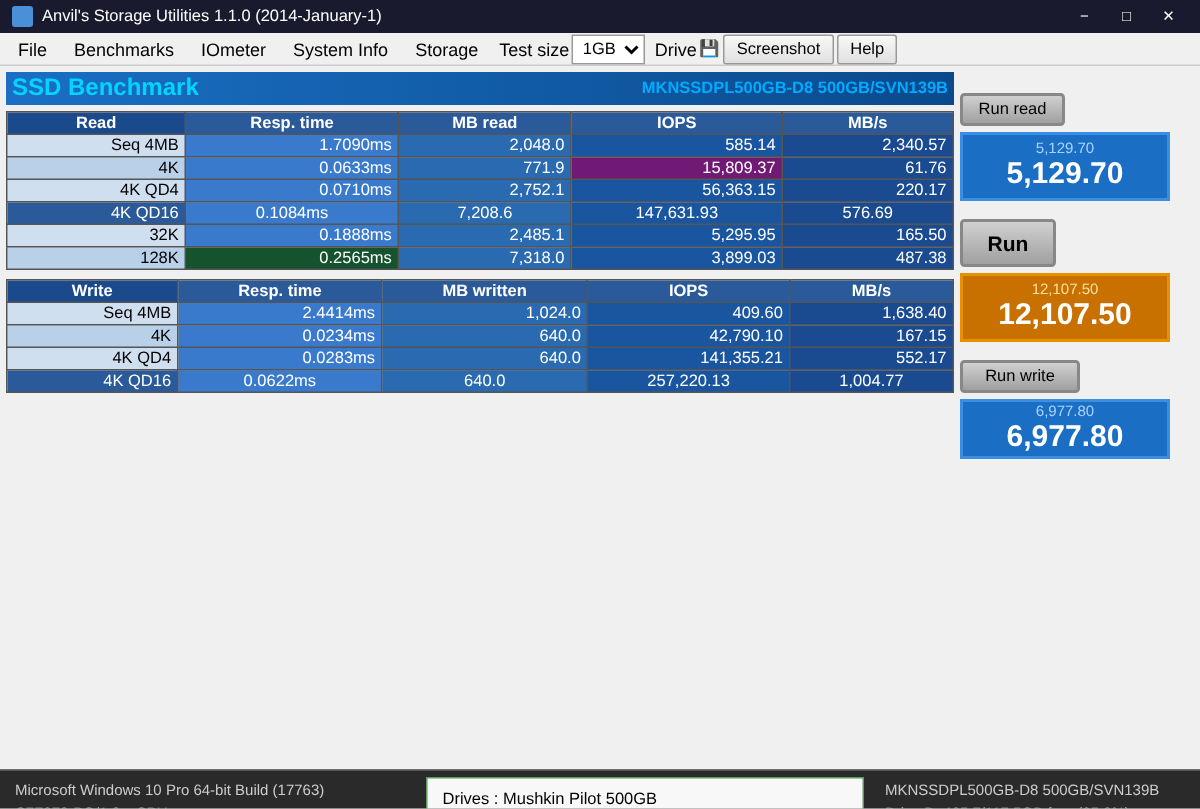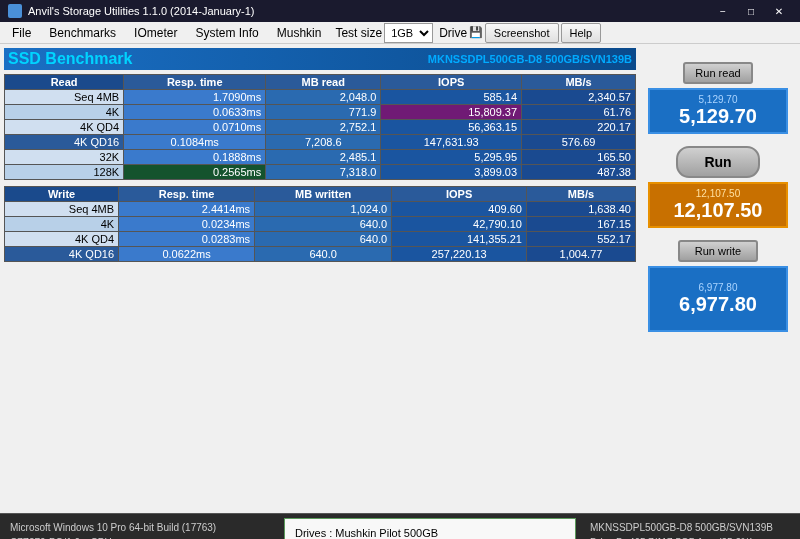--- a/index.html
+++ b/index.html
@@ -127,43 +127,43 @@
     .row-alt1 td { background: #d0dff0; color: #000; }
     .row-alt2 td { background: #b8d0e8; color: #000; }
     .row-dark td { background: #2a5a9a; color: white; text-align: center; }
 
     
     .right-panel {
       width: 160px;
       padding: 4px 4px 4px 0;
       display: flex;
       flex-direction: column;
-      align-items: center;
+      align-items: flex-start;
       gap: 4px;
     }
 
     .score-box-blue {
       width: 140px;
       background: #1a6fc4;
       border: 2px solid #3a8fe4;
       padding: 4px 8px;
       text-align: center;
     }
     .score-box-blue .score-small { color: #aad4ff; font-size: 10px; }
     .score-box-blue .score-big { color: white; font-size: 20px; font-weight: bold; }
 
     .run-btn {
-      width: 84px;
+      width: 64px;
       height: 32px;
       background: linear-gradient(to bottom, #d0d0d0, #a0a0a0);
       border: 2px solid #888;
       font-size: 14px;
       font-weight: bold;
       cursor: pointer;
-      border-radius: 13px;
+      border-radius: 3px;
     }
 
     .score-box-orange {
       width: 140px;
       background: #c87000;
       border: 2px solid #e89000;
       padding: 4px 8px;
       text-align: center;
     }
     .score-box-orange .score-small { color: #ffe0a0; font-size: 10px; }
@@ -176,21 +176,21 @@
       border: 2px solid #888;
       font-size: 11px;
       cursor: pointer;
       border-radius: 3px;
     }
 
     .score-box-blue2 {
       width: 140px;
       background: #1a6fc4;
       border: 2px solid #3a8fe4;
-      padding: 14px 8px;
+      padding: 1px 8px;
       text-align: center;
     }
     .score-box-blue2 .score-small { color: #aad4ff; font-size: 10px; }
     .score-box-blue2 .score-big { color: white; font-size: 20px; font-weight: bold; }
 
     
     .bottom-bar {
       height: 80px;
       background: #2a2a2a;
       display: flex;
@@ -234,21 +234,21 @@
     <button class="title-btn">□</button>
     <button class="title-btn close">✕</button>
   </div>
 </div>
 
 <div class="menu-bar">
   <span class="menu-item">File</span>
   <span class="menu-item">Benchmarks</span>
   <span class="menu-item">IOmeter</span>
   <span class="menu-item">System Info</span>
-  <span class="menu-item">Mushkin</span>
+  <span class="menu-item">Storage</span>
   <span class="toolbar-label" style="margin-left:4px;">Test size</span>
   <select class="toolbar-select">
     <option>1GB</option><option>2GB</option><option>4GB</option>
   </select>
   <span class="toolbar-label" style="margin-left:4px;">Drive</span>
   <span class="drive-icon">💾</span>
   <button class="toolbar-btn">Screenshot</button>
   <button class="toolbar-btn">Help</button>
 </div>
 

